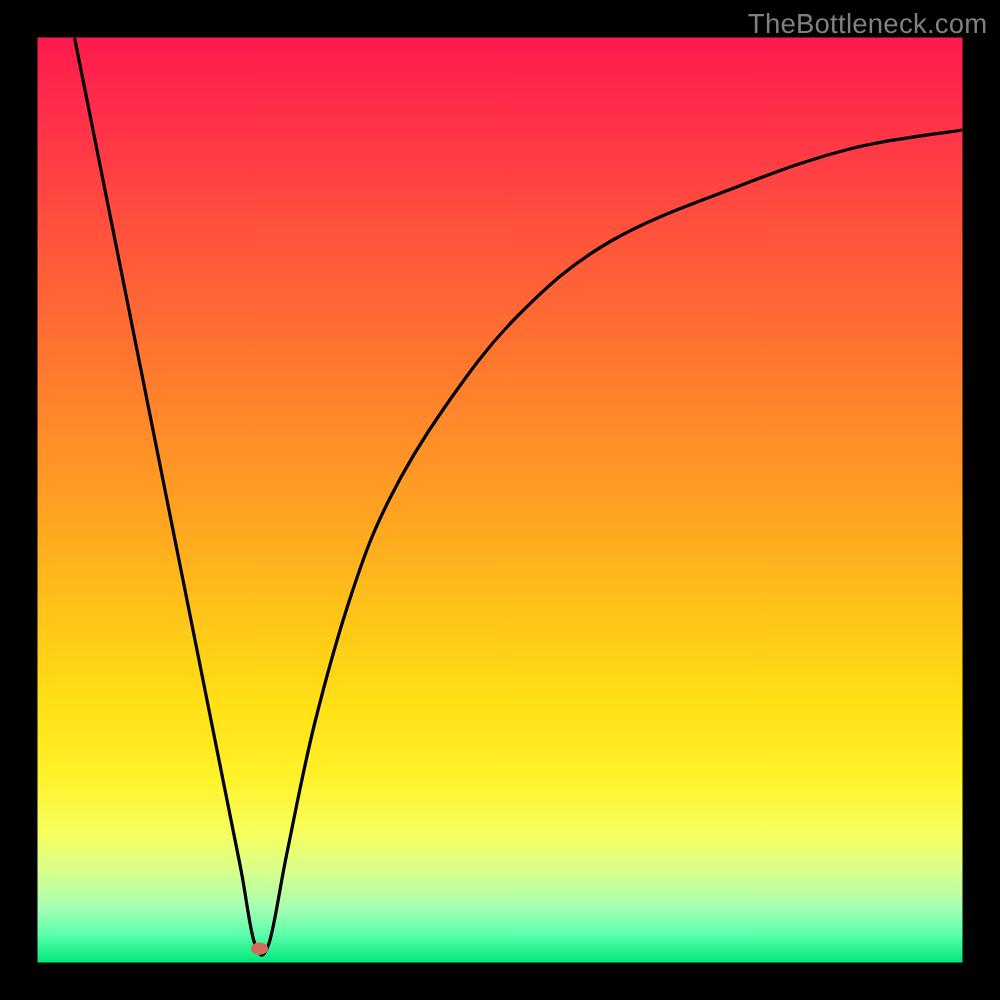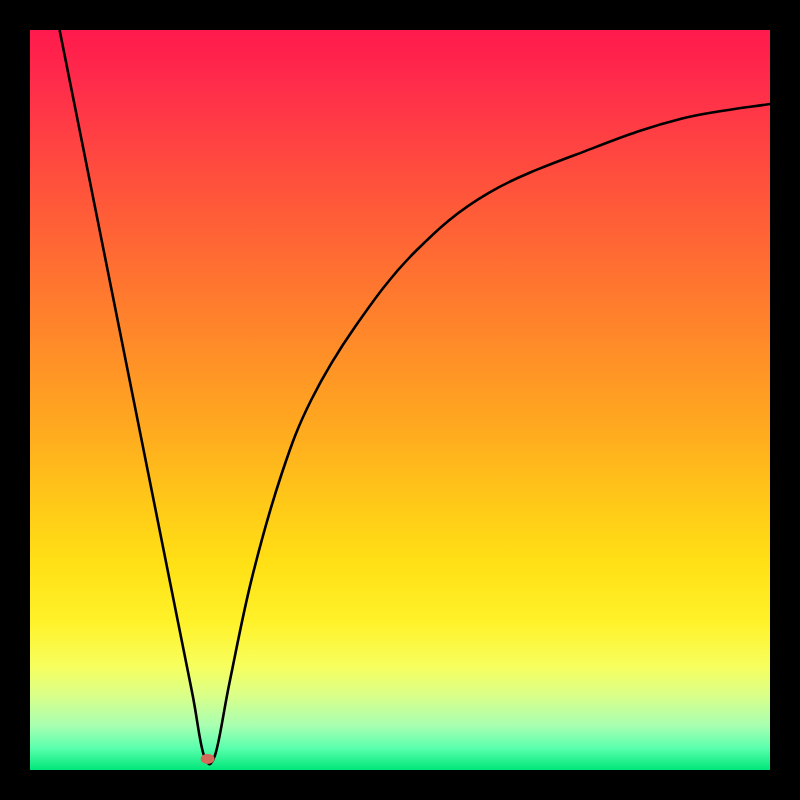--- a/index.html
+++ b/index.html
@@ -65,13 +65,14 @@
 
 <div class="frame">
 
   <div class="plot">
     <svg class="curve-svg" viewBox="0 0 740 740" preserveAspectRatio="none">
       <path id="curve-path" fill="none" stroke="#000000" stroke-width="2.6" stroke-linejoin="round" d="M 29.6 0 C 32.264 13.32, 39.071999999999996 47.36, 44.4 74 C 49.728 100.64, 53.872 121.36, 59.2 148 C 64.528 174.64, 68.672 195.36, 74 222 C 79.328 248.64, 83.472 269.36, 88.8 296 C 94.128 322.64, 98.272 343.36, 103.60000000000001 370 C 108.92800000000001 396.64, 113.072 417.36, 118.4 444 C 123.72800000000001 470.64, 127.87199999999999 491.36, 133.2 518 C 138.528 544.64, 142.672 565.36, 148 592 C 153.328 618.64, 158.138 642.024, 162.8 666 C 167.46200000000002 689.976, 169.90399999999997 714.544, 173.89999999999998 725.2 C 177.896 735.8560000000001, 180.338 738.5200000000001, 185 725.2 C 189.662 711.88, 193.14000000000001 683.168, 199.8 651.2 C 206.46 619.2320000000001, 212.676 584.8960000000001, 222 547.6 C 231.324 510.30400000000003, 240.94400000000002 475.968, 251.60000000000002 444 C 262.25600000000003 412.032, 267.88 396.64, 281.2 370 C 294.52 343.36, 306.952 322.64, 325.6 296 C 344.24800000000005 269.36, 360.824 245.976, 384.8 222 C 408.776 198.024, 426.832 181.44799999999995, 458.8 162.79999999999995 C 490.76800000000003 144.15199999999996, 527.768 131.71999999999997, 562.4 118.39999999999998 C 597.0319999999999 105.07999999999998, 619.2320000000001 96.79199999999994, 651.2 88.79999999999995 C 683.168 80.80799999999996, 724.016 76.66399999999999, 740 74"></path>
       <ellipse id="marker-dot" rx="7" ry="5" cx="177.6" cy="728.9" fill="#d46a5a"></ellipse>
     </svg>
   </div>
 
+  <div class="watermark">TheBottleneck.com</div>
 </div>
 
 </body></html>

